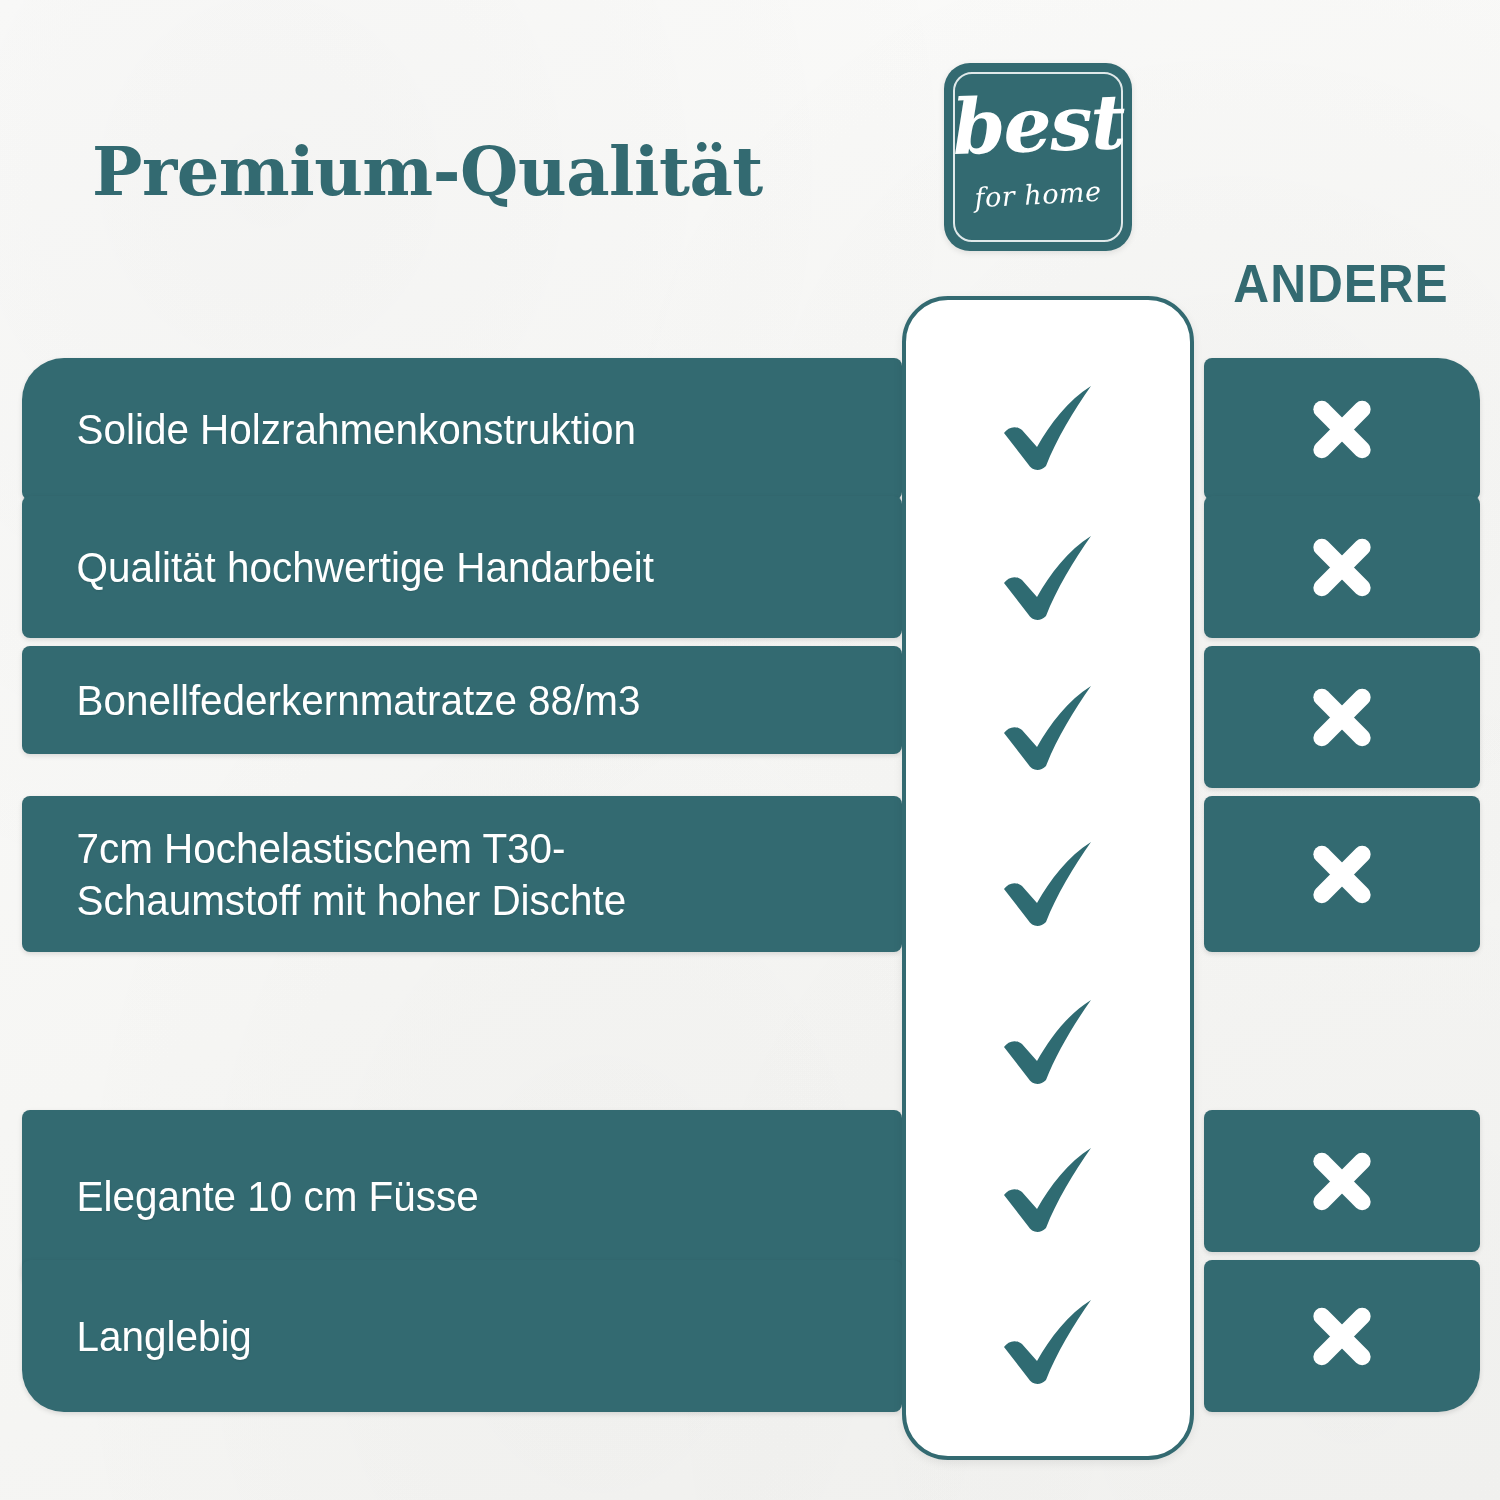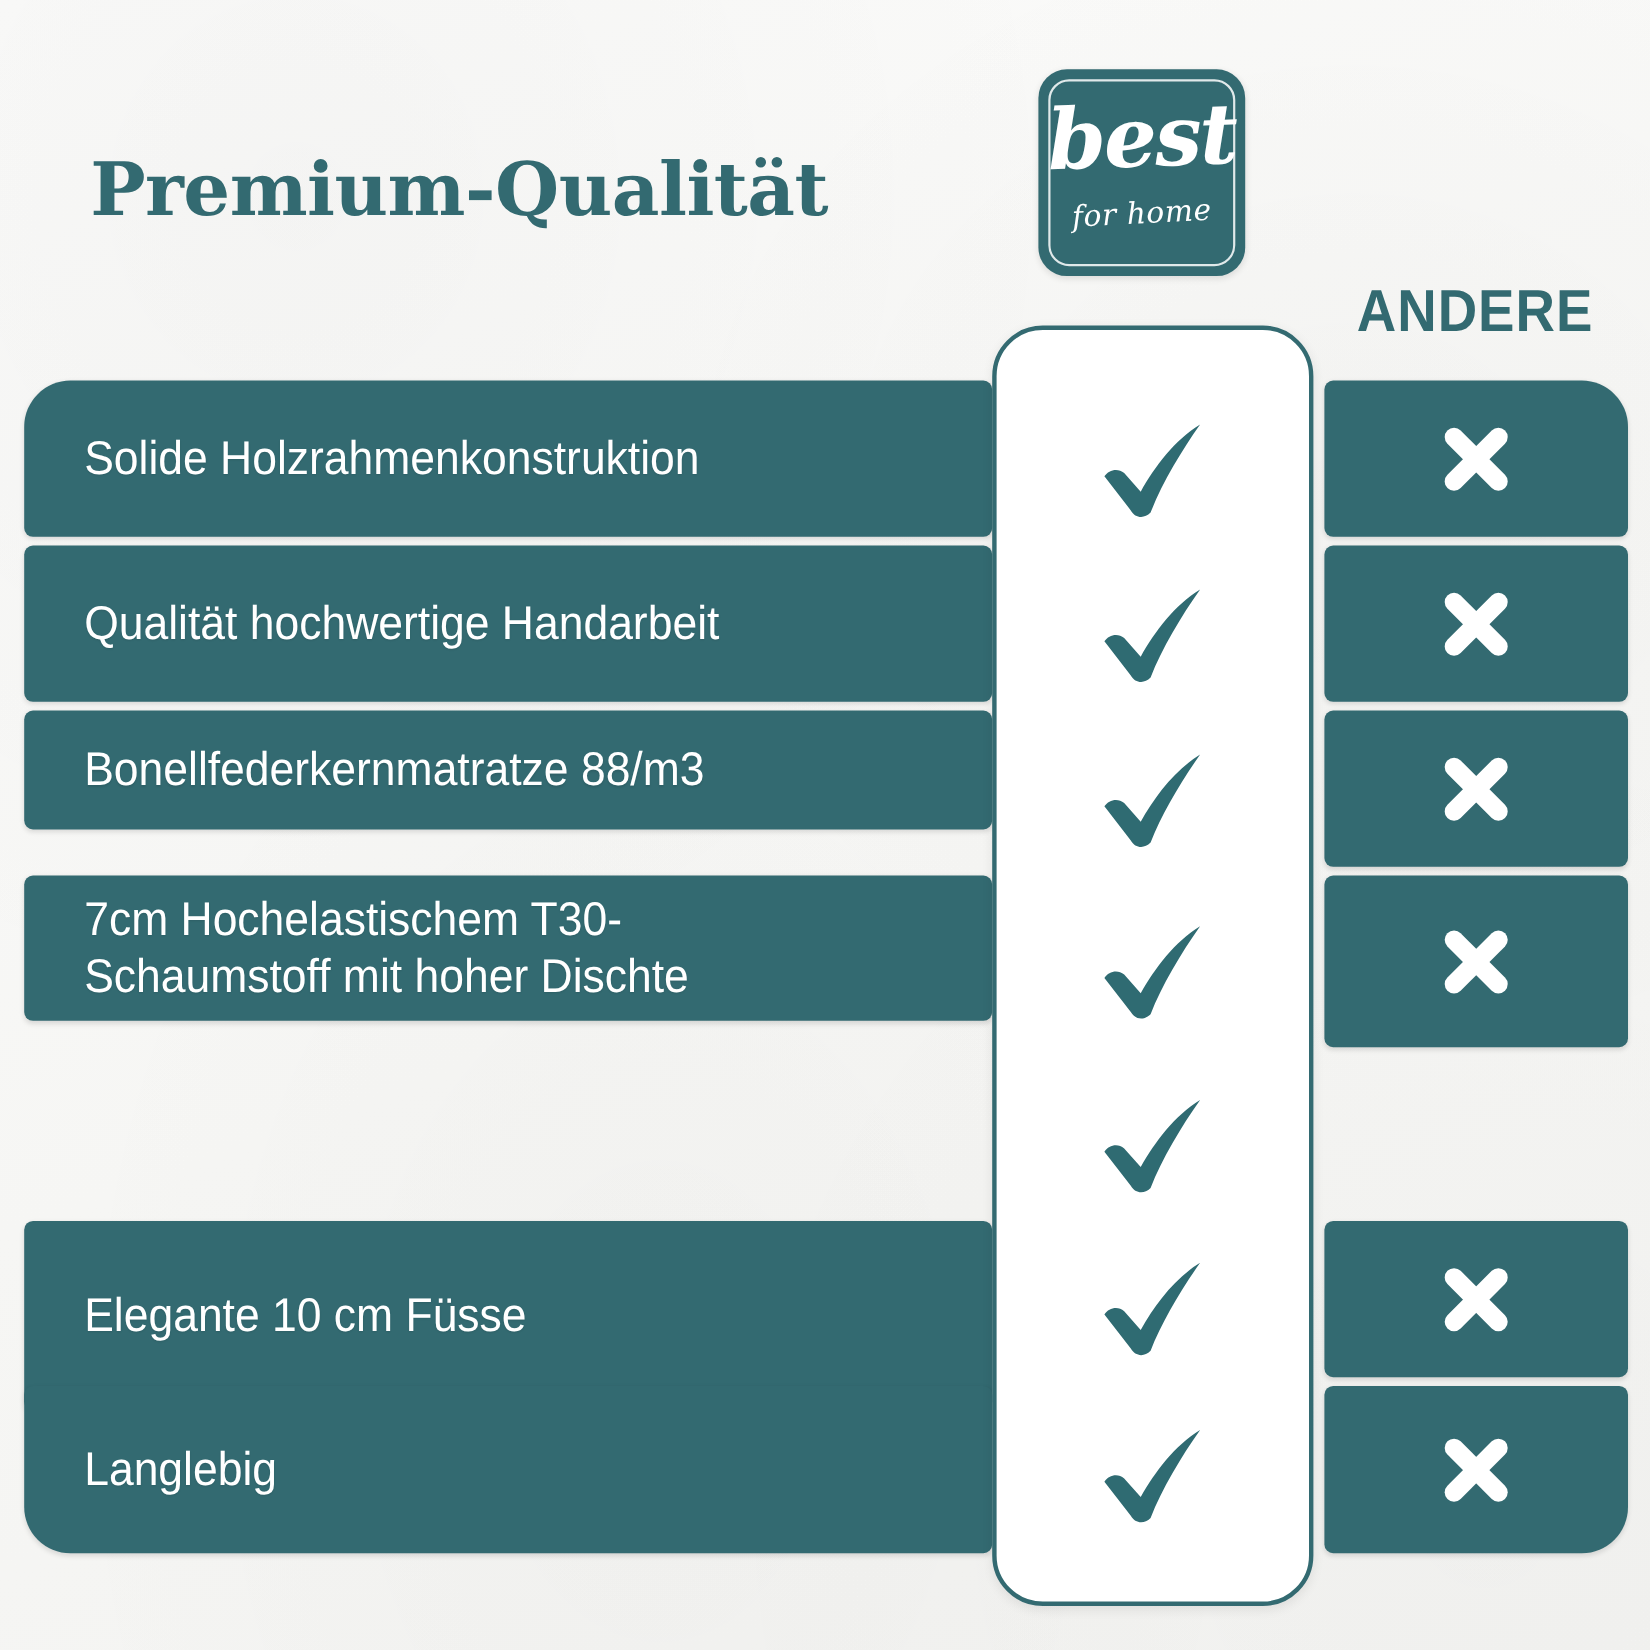--- a/index.html
+++ b/index.html
@@ -29,21 +29,21 @@
   }
 
   .stage {
     position: absolute;
     inset: 0;
   }
 
   
   .title {
     position: absolute;
-    left: 82px;
+    left: 92px;
     top: 132px;
     font-family: "DejaVu Serif", serif;
     font-weight: bold;
     font-size: 67px;
     letter-spacing: -0.5px;
     color: #336a71;
     white-space: nowrap;
   }
 
   
@@ -229,21 +229,21 @@
   <div class="logo">
     <div class="logo-inner-border"></div>
     <div class="logo-best">best</div>
     <div class="logo-forhome">for home</div>
   </div>
 
   <div class="andere">ANDERE</div>
 
   <div class="rows">
 
-    <div class="row" style="top:346px;height:142px;text-align:center;">
+    <div class="row" style="top:358px;height:142px;text-align:center;">
       <div class="cell cell-left" style="height:142px;">
         <div class="row-label">
           <span>Solide Holzrahmenkonstruktion</span>
         </div>
       </div>
       <div class="cell-gap"></div>
       <div class="cell cell-right" style="height:142px;">
         <div class="x-icon">
             <span class="a"></span>
             <span class="b"></span>
@@ -275,21 +275,21 @@
       <div class="cell-gap"></div>
       <div class="cell cell-right" style="height:142px;">
         <div class="x-icon">
             <span class="a"></span>
             <span class="b"></span>
           </div>
       </div>
     </div>
 
     <div class="row" style="top:796px;height:156px;">
-      <div class="cell cell-left" style="height:132px;">
+      <div class="cell cell-left" style="height:156px;">
         <div class="row-label">
           <span>7cm Hochelastischem T30-</span><br>
           <span>Schaumstoff mit hoher Dischte</span>
         </div>
       </div>
       <div class="cell-gap"></div>
       <div class="cell cell-right" style="height:156px;">
         <div class="x-icon">
             <span class="a"></span>
             <span class="b"></span>

